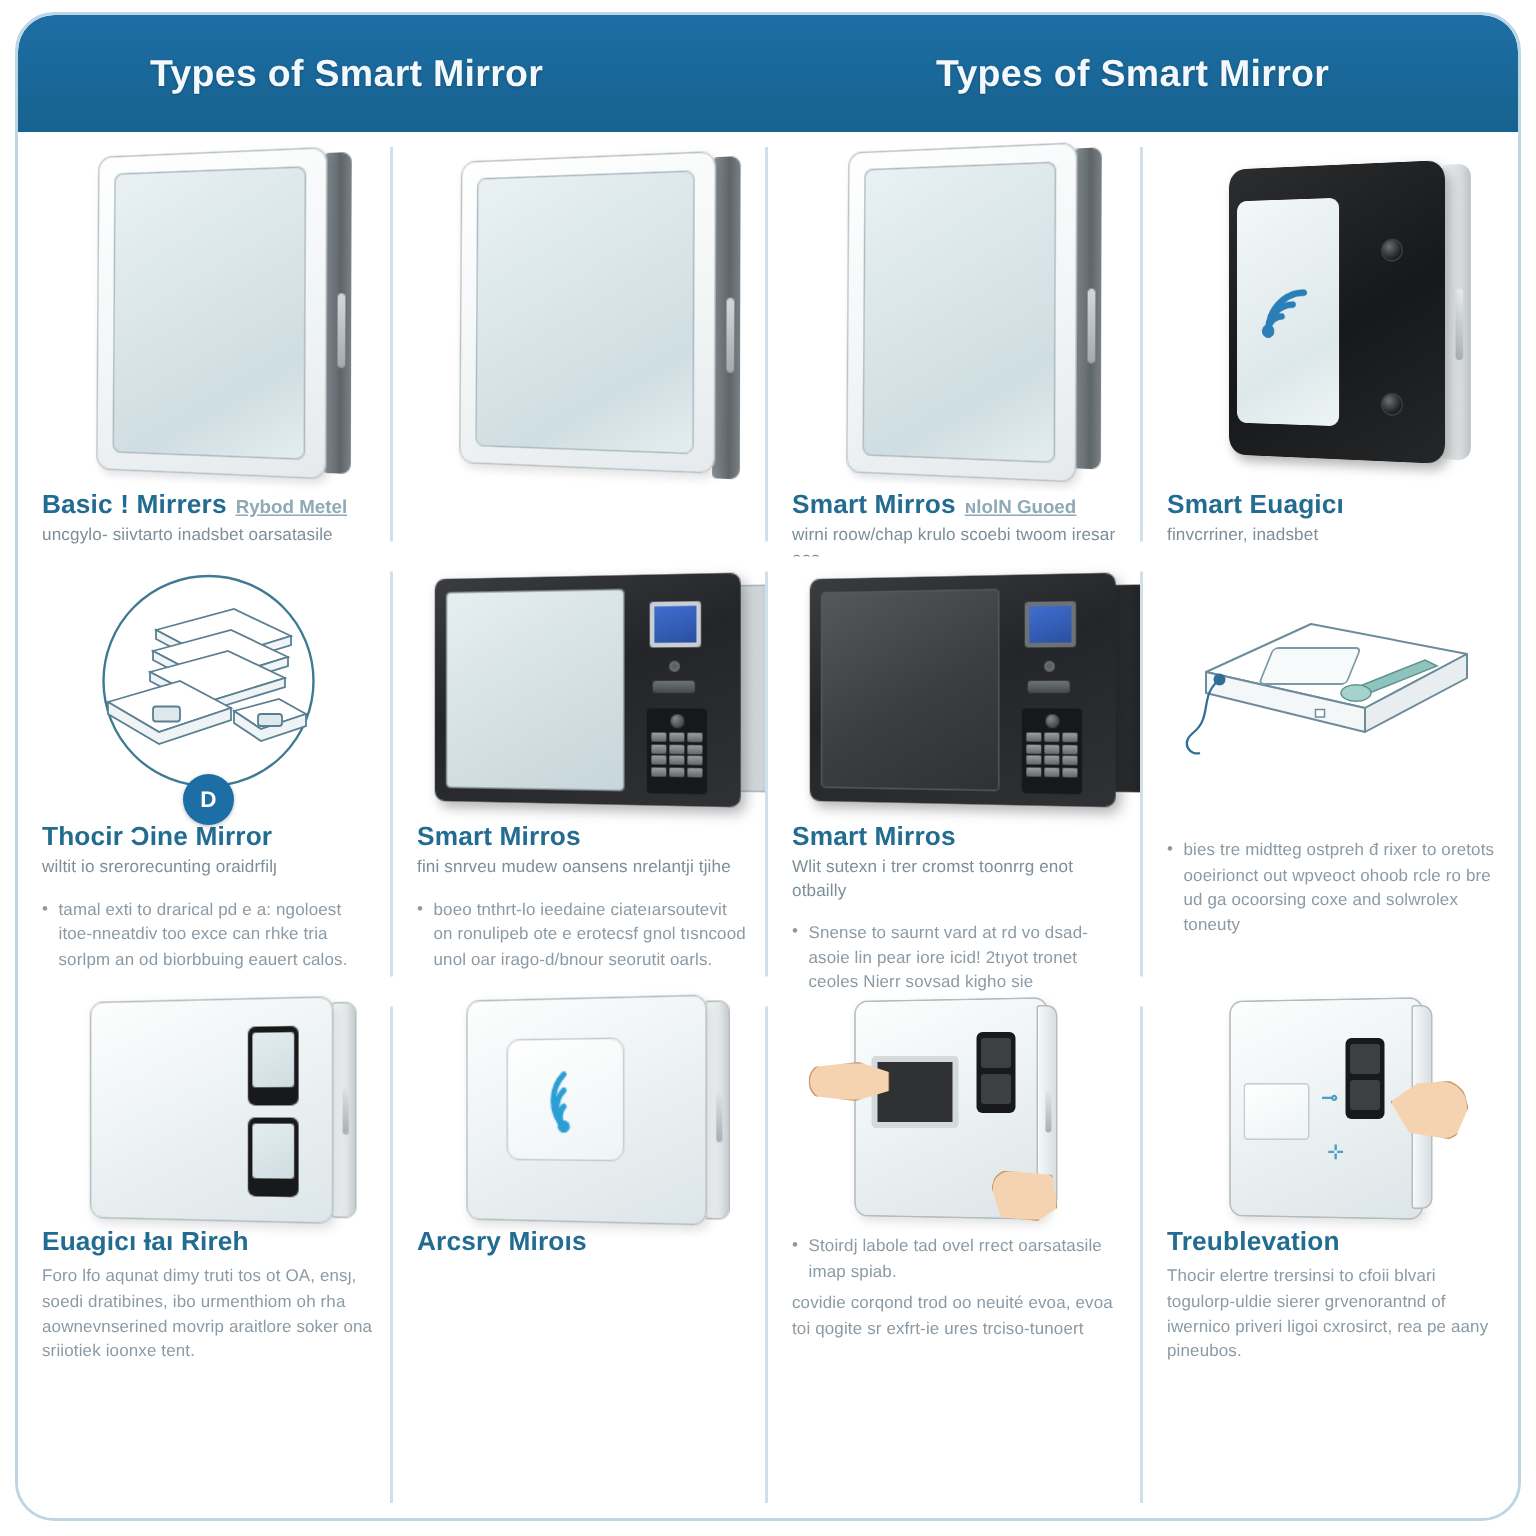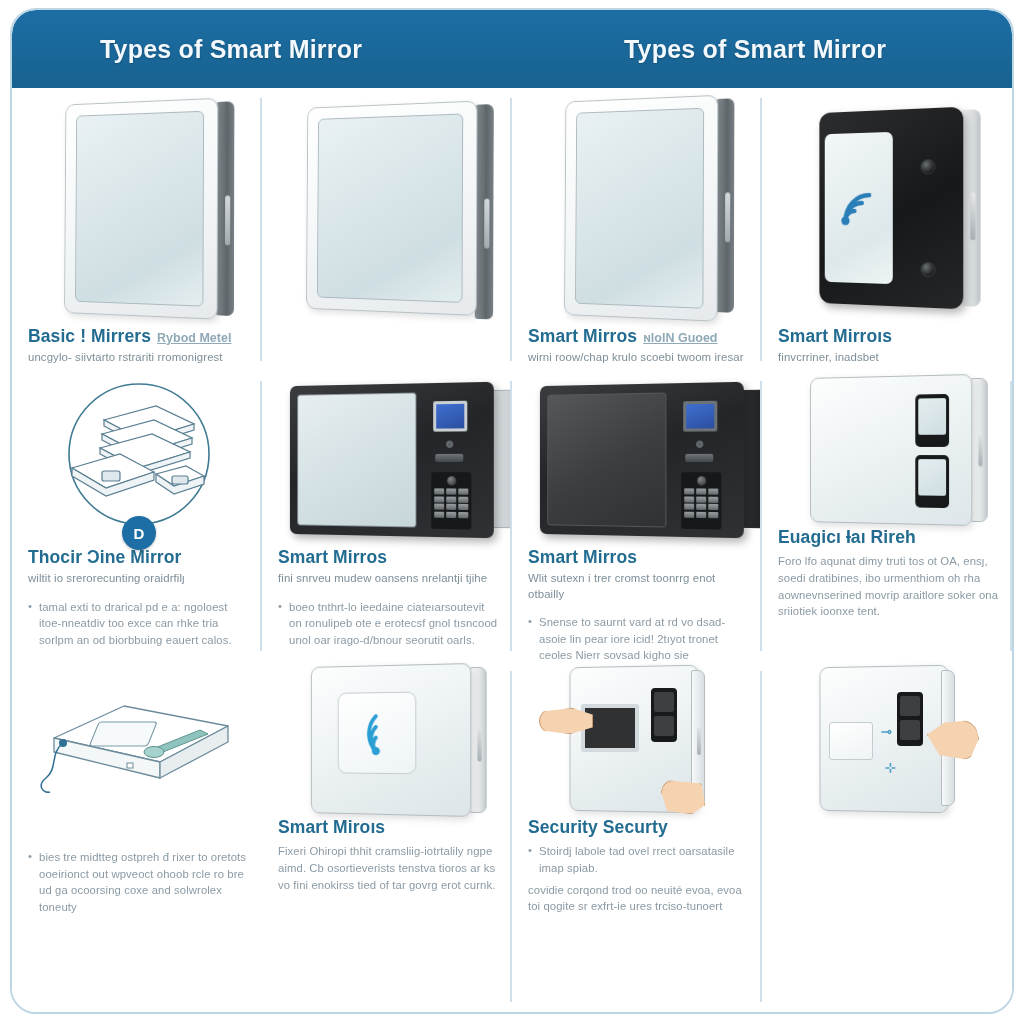--- a/index.html
+++ b/index.html
@@ -483,21 +483,21 @@
          <div class="side">
                 <div class="handle"></div>
               </div>
          <div class="frame-b">
                 <div class="glass"></div>
               </div>
        </div>
      </div>
      <div class="txt">
        <div class="heading"><span>Basic ! Mirrers</span><span class="tag">Rybod Metel</span></div>
-       <div class="sub">uncgylo- siivtarto rstrariti rromonigrest</div>
+       <div class="sub">uncgylo- siivtarto inadsbet oarsatasile</div>
      </div>
    </div>
 
    <div class="cell sep-r">
      <div class="art">
        <div class="m-plain m-sq mirror-wrap">
          <div class="side">
                 <div class="handle"></div>
               </div>
          <div class="frame-b">
@@ -540,21 +540,21 @@
                </g>
                <circle cx="9" cy="33" r="4.6" fill="#2b7fb8"></circle>
              </svg>
            </div>
            <div class="sensor s1"></div>
            <div class="sensor s2"></div>
          </div>
        </div>
      </div>
      <div class="txt">
-       <div class="heading"><span>Smart Mirroıs</span></div>
+       <div class="heading"><span>Smart Euagicı</span></div>
        <div class="sub">finvcrriner, inadsbet</div>
 
      </div>
    </div>
 
    <div class="cell sep-r">
      <div class="art mid">
        <div class="lineart-circle">
          <svg width="190" height="168" viewBox="0 0 190 168">
            <circle cx="95" cy="78" r="70" fill="none" stroke="#3f7a93" stroke-width="1.6"></circle>
@@ -656,42 +656,20 @@
      </div>
      <div class="txt">
        <div class="heading"><span>Smart Mirros</span></div>
        <div class="sub">Wlit sutexn i trer cromst toonrrg enot otbailly</div>
        <div class="bullets">
          <div class="bullet">Snense to saurnt vard at rd vo dsad-asoie lin pear iore icid! 2tıyot tronet ceoles Nierr sovsad kigho sie oxonotfbiniy.</div>
        </div>
      </div>
    </div>
 
-   <div class="cell sep-r">
-     <div class="art short">
-       <div class="m-mod mirror-wrap">
-         <div class="side">
-                <div class="handle"></div>
-              </div>
-         <div class="body">
-           <div class="phone p1">
-                  <span></span>
-                </div>
-           <div class="phone p2">
-                  <span></span>
-                </div>
-         </div>
-       </div>
-     </div>
-     <div class="txt">
-       <div class="heading"><span>Euagicı Ɨaı Rireh</span></div>
-       <div class="para">Foro lfo aqunat dimy truti tos ot OA, ensȷ, soedi dratibines, ibo urmenthiom oh rha aownevnserined movrip araitlore soker ona sriiotiek ioonxe tent.</div>
-     </div>
-   </div>
-
    <div class="cell">
      <div class="art mid">
        <div class="lineart-flat">
          <svg width="215" height="120" viewBox="0 0 215 120">
            <g fill="#ffffff" stroke="#6c8c9c" stroke-width="1.3" stroke-linejoin="round">
              <path d="M22 48 L92 16 L196 36 L128 72 Z"></path>
              <path d="M22 48 L22 62 L128 88 L128 72 Z" fill="#f4f7f8"></path>
              <path d="M128 72 L128 88 L196 52 L196 36 Z" fill="#e8eef0"></path>
            </g>
            <rect x="62" y="26" width="58" height="24" rx="3" transform="skewX(-22) translate(18 6)" fill="#f7fafa" stroke="#7b9aa8" stroke-width="1.2"></rect>
@@ -709,62 +687,82 @@
      </div>
      <div class="txt">
        <div class="bullets">
          <div class="bullet">bies tre midtteg ostpreh đ rixer to oretots ooeirionct out wpveoct ohoob rcle ro bre ud ga ocoorsing coxe and solwrolex toneuty</div>
        </div>
      </div>
    </div>
 
    <div class="cell sep-r">
      <div class="art short">
+       <div class="m-mod mirror-wrap">
+         <div class="side">
+                <div class="handle"></div>
+              </div>
+         <div class="body">
+           <div class="phone p1">
+                  <span></span>
+                </div>
+           <div class="phone p2">
+                  <span></span>
+                </div>
+         </div>
+       </div>
+     </div>
+     <div class="txt">
+       <div class="heading"><span>Euagicı Ɨaı Rireh</span></div>
+       <div class="para">Foro lfo aqunat dimy truti tos ot OA, ensȷ, soedi dratibines, ibo urmenthiom oh rha aownevnserined movrip araitlore soker ona sriiotiek ioonxe tent.</div>
+     </div>
+   </div>
+
+   <div class="cell sep-r">
+     <div class="art short">
        <div class="m-wifi mirror-wrap">
          <div class="side">
                 <div class="handle"></div>
               </div>
          <div class="body">
            <div class="plate">
              <svg class="wifi rot" width="44" height="38" viewBox="0 0 46 40">
                <g fill="none" stroke="#2b9fd4" stroke-width="4.2" stroke-linecap="round">
                  <path d="M9 33 A26 26 0 0 1 35 7"></path>
                  <path d="M9 33 A18 18 0 0 1 27 15"></path>
                  <path d="M9 33 A10 10 0 0 1 19 23"></path>
                </g>
                <circle cx="9" cy="33" r="4.4" fill="#2b9fd4"></circle>
              </svg>
            </div>
          </div>
        </div>
      </div>
      <div class="txt">
-       <div class="heading"><span>Smart Miroıs</span></div>
-       <div class="para">Fixeri Ohiropi thhit cramsliig-iotrtalily ngpe aimd. Cb osortieverists tenstva tioros ar ks vo fini enokirss tied of tar govrg erot curnk.</div>
+       <div class="heading"><span>Arcsry Miroıs</span></div>
      </div>
    </div>
 
    <div class="cell sep-r">
      <div class="art short">
        <div class="m-hand">
          <div class="panel"></div>
          <div class="edge">
                 <i></i>
               </div>
          <div class="screen-mod"></div>
          <div class="black-mod">
                 <i></i>
                 <i></i>
               </div>
          <div class="hand left"></div>
          <div class="hand bottom"></div>
        </div>
      </div>
      <div class="txt">
-       <div class="heading"><span>Security Securty</span></div>
        <div class="bullets" style="margin-top:6px">
          <div class="bullet">Stoirdj labole tad ovel rrect oarsatasile imap spiab.</div>
        </div>
        <div class="para" style="margin-top:-4px">covidie corqond trod oo neuité evoa, evoa toi qogite sr exfrt-ie ures trciso-tunoert</div>
      </div>
    </div>
 
    <div class="cell">
      <div class="art short">
        <div class="m-hand">
@@ -775,17 +773,21 @@
          <div class="sqr"></div>
          <div class="black-mod" style="left:108px;top:28px">
                 <i></i>
                 <i></i>
               </div>
          <div class="signal-glyph" style="left:92px;top:60px">⊸</div>
          <div class="signal-glyph" style="left:96px;top:96px">⊹</div>
          <div class="hand right"></div>
        </div>
      </div>
+     <div class="txt">
+       <div class="heading"><span>Treublevation</span></div>
+       <div class="para">Thocir elertre trersinsi to cfoii blvari togulorp-uldie sierer grvenorantnd of iwernico priveri ligoi cxrosirct, rea pe aany pineubos.</div>
+     </div>
    </div>
 
   </div>
  </div>
 </div>
 
 </body></html>

